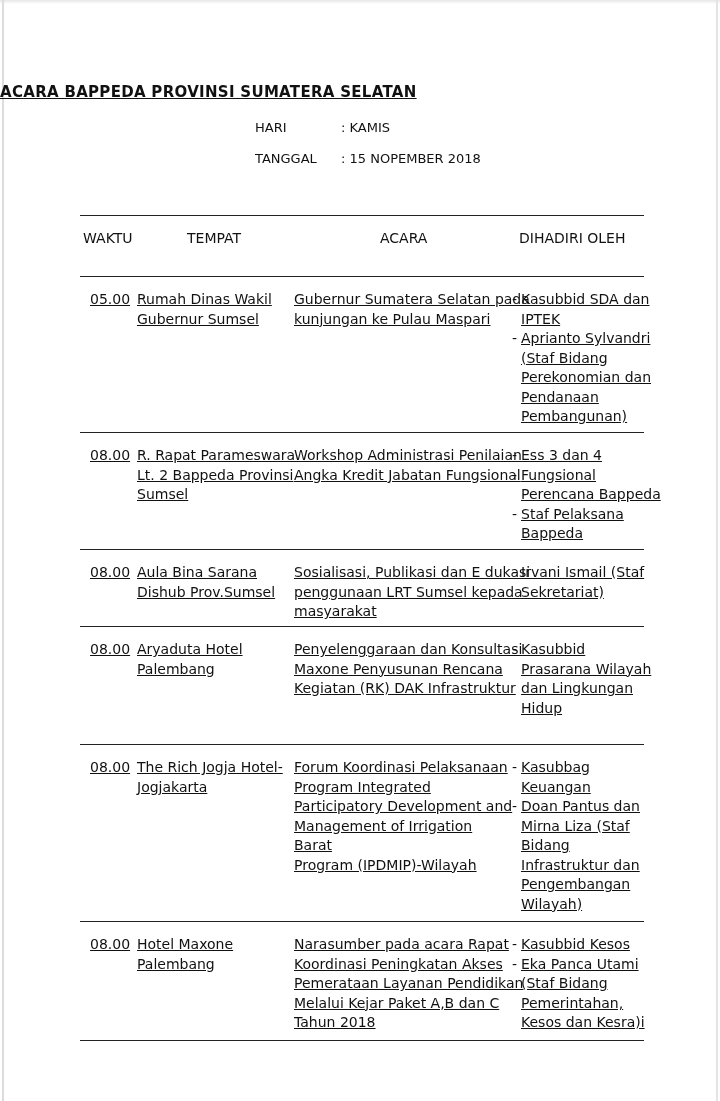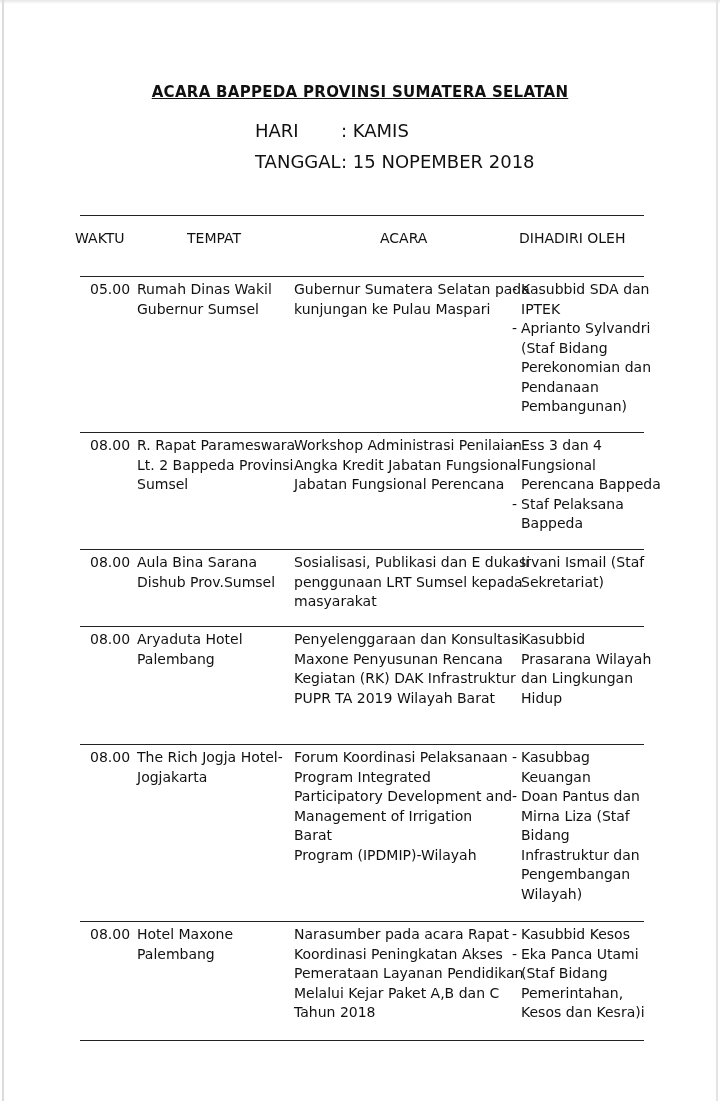--- a/index.html
+++ b/index.html
@@ -5,33 +5,33 @@
   html, body { margin: 0; padding: 0; }
   body {
     width: 720px; height: 1101px; background: #ffffff; position: relative; overflow: hidden;
     font-family: "DejaVu Sans", sans-serif; color: #111;
   }
   .edge-top { position: absolute; left: 0; top: 0; width: 720px; height: 4px; background: linear-gradient(#e6e6e6, #fff); }
   .edge-left { position: absolute; left: 2px; top: 0; width: 2px; height: 1101px; background: #dcdcdc; }
   .edge-right { position: absolute; right: 2px; top: 0; width: 2px; height: 1101px; background: #e4e4e4; }
 
   .title {
-    position: absolute; top: 83px; left: 0; width: 720px; text-align: center;
+    position: absolute; top: 83px; left: 0; width: 720px; text-align: left;
     font-size: 15px; font-weight: bold; text-decoration: underline; letter-spacing: 0.3px;
   }
-  .meta { position: absolute; left: 255px; font-size: 18px; }
+  .meta { position: absolute; left: 255px; font-size: 13px; }
   .meta .k { display: inline-block; width: 86px; }
   .meta-hari { top: 120px; }
   .meta-tanggal { top: 151px; }
 
   .rule { position: absolute; left: 80px; width: 564px; height: 1px; background: #222; }
 
   .hdr { position: absolute; top: 230px; font-size: 14px; }
   .row { position: absolute; left: 80px; width: 564px; font-size: 14px; line-height: 19.5px; }
-  .cell { position: absolute; top: 0; }
+  .cell { position: absolute; top: 10px; text-decoration: underline; }
   .c-waktu { left: 10px; width: 50px; }
   .c-tempat { left: 57px; width: 155px; }
   .c-acara { left: 214px; width: 218px; }
   .c-hadir { left: 432px; width: 136px; }
   .line { display: block; white-space: nowrap; }
   .item { position: relative; padding-left: 9px; }
   .item .dash { position: absolute; left: 0; }
 </style>
 </head>
 <body>
@@ -43,21 +43,21 @@
 <div class="title">ACARA BAPPEDA PROVINSI SUMATERA SELATAN</div>
 
 <div class="meta meta-hari">
   <span class="k">HARI</span><span>: KAMIS</span>
 </div>
 <div class="meta meta-tanggal">
   <span class="k">TANGGAL</span><span>: 15 NOPEMBER 2018</span>
 </div>
 
 <div class="rule" style="top:215px"></div>
-<div class="hdr" style="left:75px">WAKTU</div>
+<div class="hdr" style="left:83px">WAKTU</div>
 <div class="hdr" style="left:187px">TEMPAT</div>
 <div class="hdr" style="left:380px">ACARA</div>
 <div class="hdr" style="left:519px">DIHADIRI OLEH</div>
 
 <div id="rows">
     <div class="rule" style="top: 276px;"></div>
     <div class="row" style="top: 280px; height: 155px;">
       <div class="cell c-waktu">05.00</div>
       <div class="cell c-tempat">
         <span class="line">Rumah Dinas Wakil</span>
@@ -87,21 +87,20 @@
     <div class="row" style="top: 436px; height: 116px;">
       <div class="cell c-waktu">08.00</div>
       <div class="cell c-tempat">
         <span class="line">R. Rapat Parameswara</span>
         <span class="line">Lt. 2 Bappeda Provinsi</span>
         <span class="line">Sumsel</span>
       </div>
       <div class="cell c-acara">
         <span class="line">Workshop Administrasi Penilaian</span>
         <span class="line">Angka Kredit Jabatan Fungsional</span>
-        <span class="line">Jabatan Fungsional Perencana</span>
       </div>
       <div class="cell c-hadir">
         <div class="item">
           <span class="dash">-</span>
           <span class="line">Ess 3 dan 4</span>
         </div>
         <div class="item">
           <span class="dash">-</span>
           <span class="line">Fungsional</span>
           <span class="line">Perencana Bappeda</span>
@@ -137,21 +136,20 @@
     <div class="row" style="top: 630px; height: 117px;">
       <div class="cell c-waktu">08.00</div>
       <div class="cell c-tempat">
         <span class="line">Aryaduta Hotel</span>
         <span class="line">Palembang</span>
       </div>
       <div class="cell c-acara">
         <span class="line">Penyelenggaraan dan Konsultasi</span>
         <span class="line">Maxone Penyusunan Rencana</span>
         <span class="line">Kegiatan (RK) DAK Infrastruktur</span>
-        <span class="line">PUPR TA 2019 Wilayah Barat</span>
       </div>
       <div class="cell c-hadir">
         <div class="item">
           <span class="dash">-</span>
           <span class="line">Kasubbid</span>
           <span class="line">Prasarana Wilayah</span>
           <span class="line">dan Lingkungan</span>
           <span class="line">Hidup</span>
         </div>
       </div>

